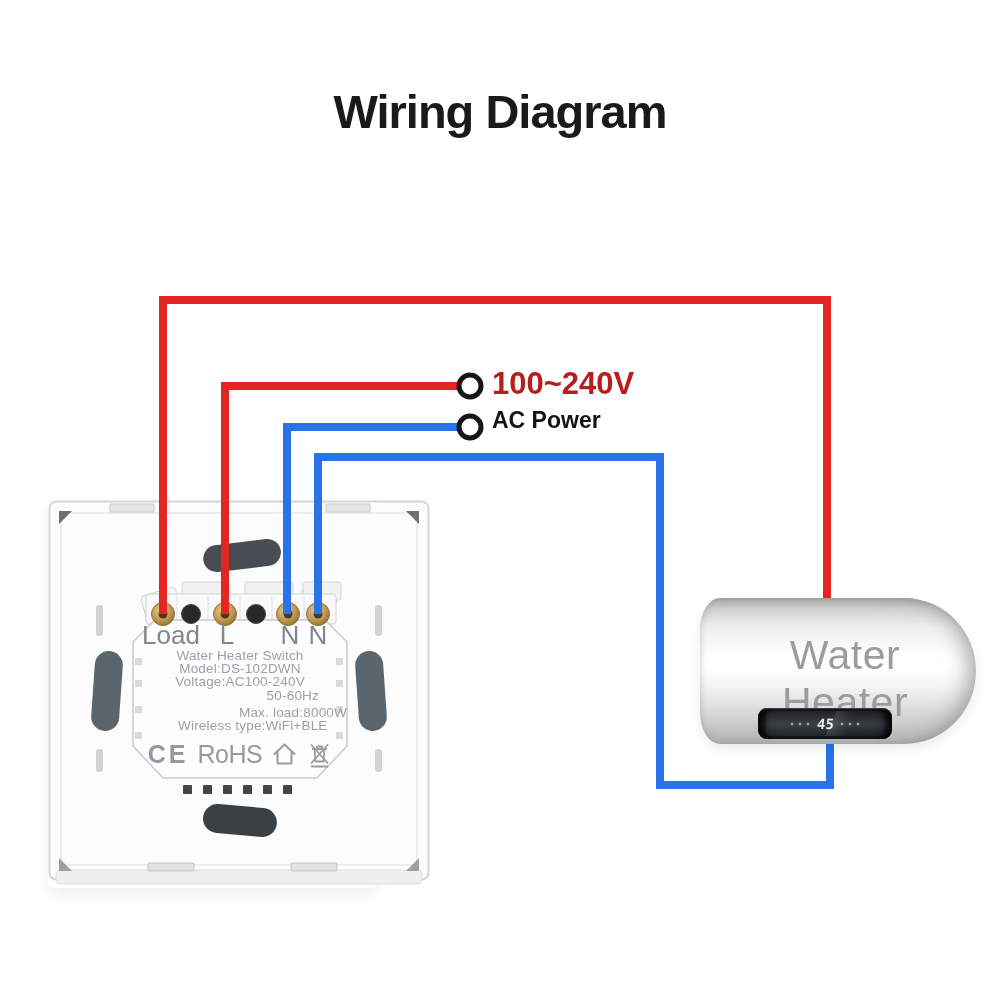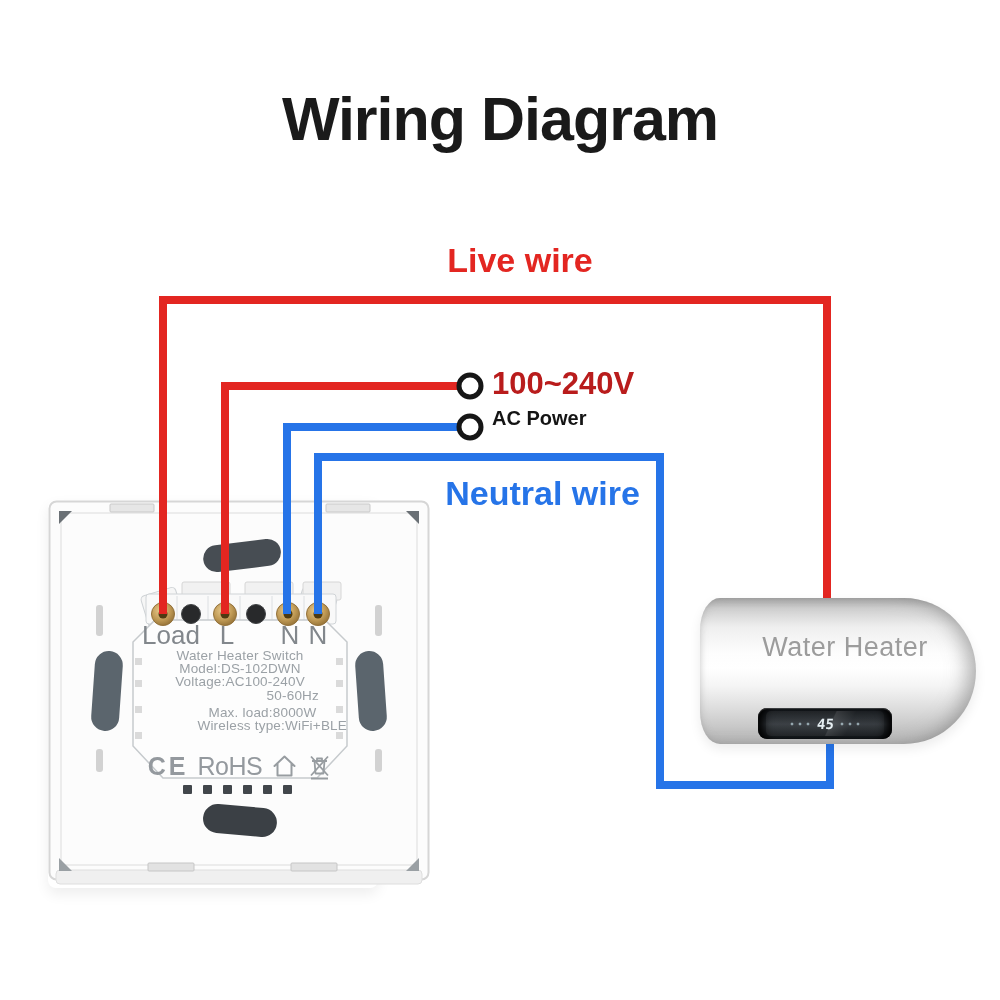--- a/index.html
+++ b/index.html
@@ -1,23 +1,23 @@
 <!DOCTYPE html>
 <html style="--live-color: #e32621; --neutral-color: #2674e8;"><head>
 <meta charset="utf-8">
 <style>
   html,body{margin:0;padding:0;background:#fff;}
   .stage{position:relative;width:1000px;height:1000px;background:#ffffff;overflow:hidden;
          font-family:"Liberation Sans",sans-serif;}
   .title{position:absolute;top:84px;left:0;width:100%;text-align:center;margin:0;
-         font-size:61px;font-weight:800;letter-spacing:-1px;color:#1a1a1a;}
+         font-size:47px;font-weight:800;letter-spacing:-1px;color:#1a1a1a;}
   .label{position:absolute;font-weight:600;white-space:nowrap;}
   .label-live{left:440px;top:241px;width:160px;text-align:center;font-size:34px;color:var(--live-color,#e32621);}
   .label-supply1{left:492px;top:366px;font-size:31px;color:#b91c1c;}
-  .label-supply2{left:492px;top:407px;font-size:20px;color:#141414;}
+  .label-supply2{left:492px;top:407px;font-size:23px;color:#141414;}
   .label-neutral{left:435px;top:474px;width:215px;text-align:center;font-size:34px;color:var(--neutral-color,#2674e8);}
 
   
   .wires{position:absolute;left:0;top:0;z-index:5;pointer-events:none;}
   .wire{fill:none;stroke-width:8;}
   .wire-live{stroke:var(--live-color,#e32621);}
   .wire-neutral{stroke:var(--neutral-color,#2674e8);}
   .supply-dot{fill:#ffffff;stroke:#161616;stroke-width:5;}
 
   
@@ -26,37 +26,37 @@
   .term-label{position:absolute;top:120px;font-size:26px;font-weight:500;color:#82878c;text-align:center;}
   .tl-load{left:93px;width:60px;}
   .tl-l{left:165px;width:28px;}
   .tl-n1{left:228px;width:28px;}
   .tl-n2{left:256px;width:28px;}
   .info{position:absolute;left:85px;top:149px;width:214px;font-size:13.5px;line-height:13.2px;
         color:#9ba1a6;letter-spacing:.2px;}
   .il{white-space:nowrap;}
   .il-0,.il-1,.il-2{text-align:center;}
   .il-3{text-align:right;padding-right:28px;}
-  .il-4{text-align:center;padding-left:45px;margin-top:4px;}
-  .il-5{text-align:right;padding-left:45px;}
-  .cert{position:absolute;left:85px;top:249px;width:214px;height:34px;display:flex;
+  .il-4{text-align:right;padding-left:45px;margin-top:4px;}
+  .il-5{text-align:left;padding-left:45px;}
+  .cert{position:absolute;left:85px;top:237px;width:214px;height:34px;display:flex;
         align-items:center;justify-content:center;gap:9px;color:#94999e;}
   .ce{font-size:25px;font-weight:600;letter-spacing:3px;}
   .rohs{font-size:25px;font-weight:500;letter-spacing:-0.5px;}
 
   
   .heater{position:absolute;left:700px;top:598px;width:276px;height:146px;z-index:8;}
   .heater-body{position:absolute;inset:0;
     border-radius:20px 72px 72px 20px / 32px 73px 73px 32px;
     background:linear-gradient(180deg,#a9a9a9 0%,#cfcfcf 7%,#efefef 20%,#fdfdfd 38%,#ffffff 48%,#f5f5f5 60%,#dedede 75%,#c5c5c5 90%,#b2b2b2 100%);
     box-shadow:inset -16px 0 20px -8px rgba(110,110,110,.55),
                inset 3px 0 8px -4px rgba(140,140,140,.6),
                0 5px 12px rgba(0,0,0,.08);}
   .heater-label{position:absolute;left:0;right:18px;top:34px;text-align:center;
-    font-size:27px;color:#9c9c9c;letter-spacing:.5px;padding-left:32px;}
+    font-size:41px;color:#9c9c9c;letter-spacing:.5px;padding-left:32px;}
   .heater-panel{position:absolute;left:58px;top:110px;width:134px;height:31px;border-radius:9px;
     background:linear-gradient(180deg,#0d1013,#31363b 52%,#0f1215);
     box-shadow:inset 0 1px 1px rgba(255,255,255,.22),
                inset 14px 0 10px -8px #000,
                inset -14px 0 10px -8px #000;
     display:flex;align-items:center;justify-content:center;gap:5px;}
   .heater-panel::after{content:"";position:absolute;inset:3px 8px;border-radius:5px;
     background:linear-gradient(115deg,rgba(255,255,255,.05) 0 54%,rgba(255,255,255,.14) 55%,rgba(255,255,255,.03) 70%);}
   .p-leds{width:24px;height:8px;
     background-image:radial-gradient(circle,#8fa2aa 1.2px,transparent 1.7px);
@@ -64,24 +64,22 @@
   .p-val{font-size:14px;font-weight:600;color:#e4edf1;transform:skewX(-6deg);
     font-family:"DejaVu Sans Mono",monospace;}
 </style>
 </head>
 <body>
 
 <div class="stage">
 
   <h1 class="title">Wiring Diagram</h1>
 
-  <div class="label label-live">Live wire</div>
   <div class="label label-supply1">100~240V</div>
   <div class="label label-supply2">AC Power</div>
-  <div class="label label-neutral">Neutral wire</div>
 
   <div class="switch switch-shadow">
     <svg width="382" height="388" viewBox="0 0 382 388">
       <defs>
         <radialGradient id="brass" cx="40%" cy="35%" r="75%">
           <stop offset="0" stop-color="#e9cb8f"></stop>
           <stop offset="0.55" stop-color="#c09a55"></stop>
           <stop offset="1" stop-color="#8a6830"></stop>
         </radialGradient>
       </defs>

